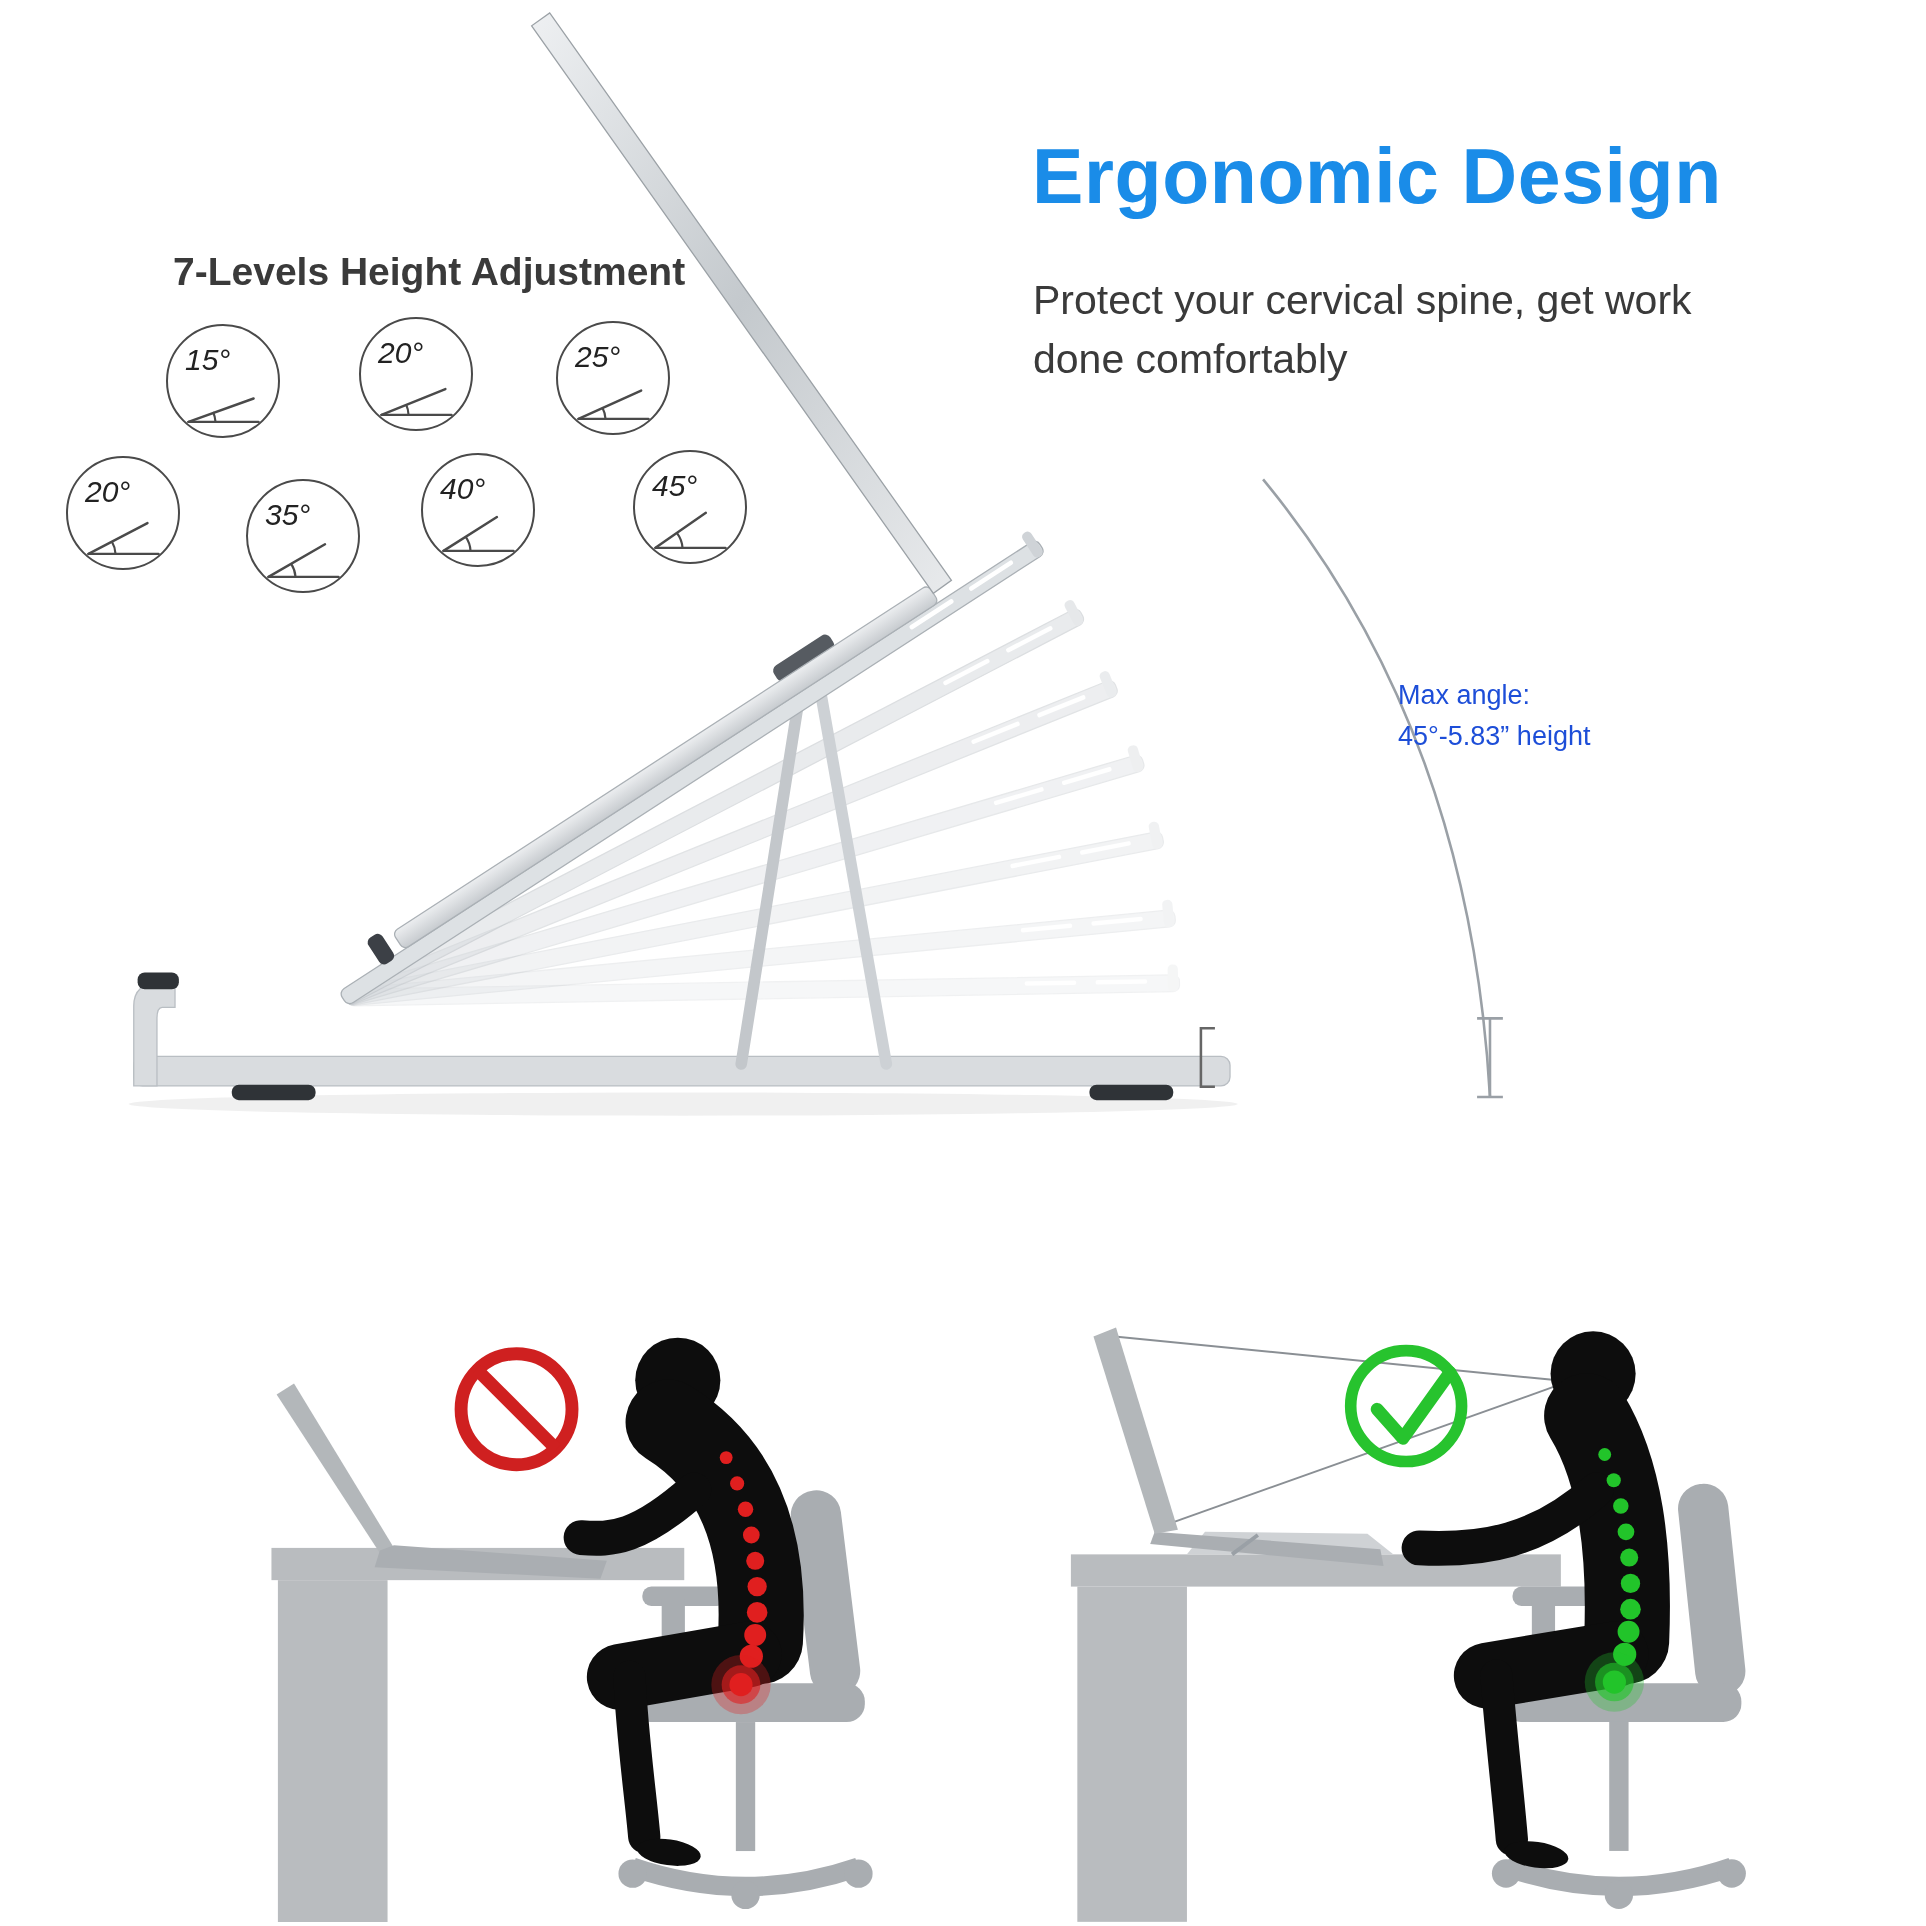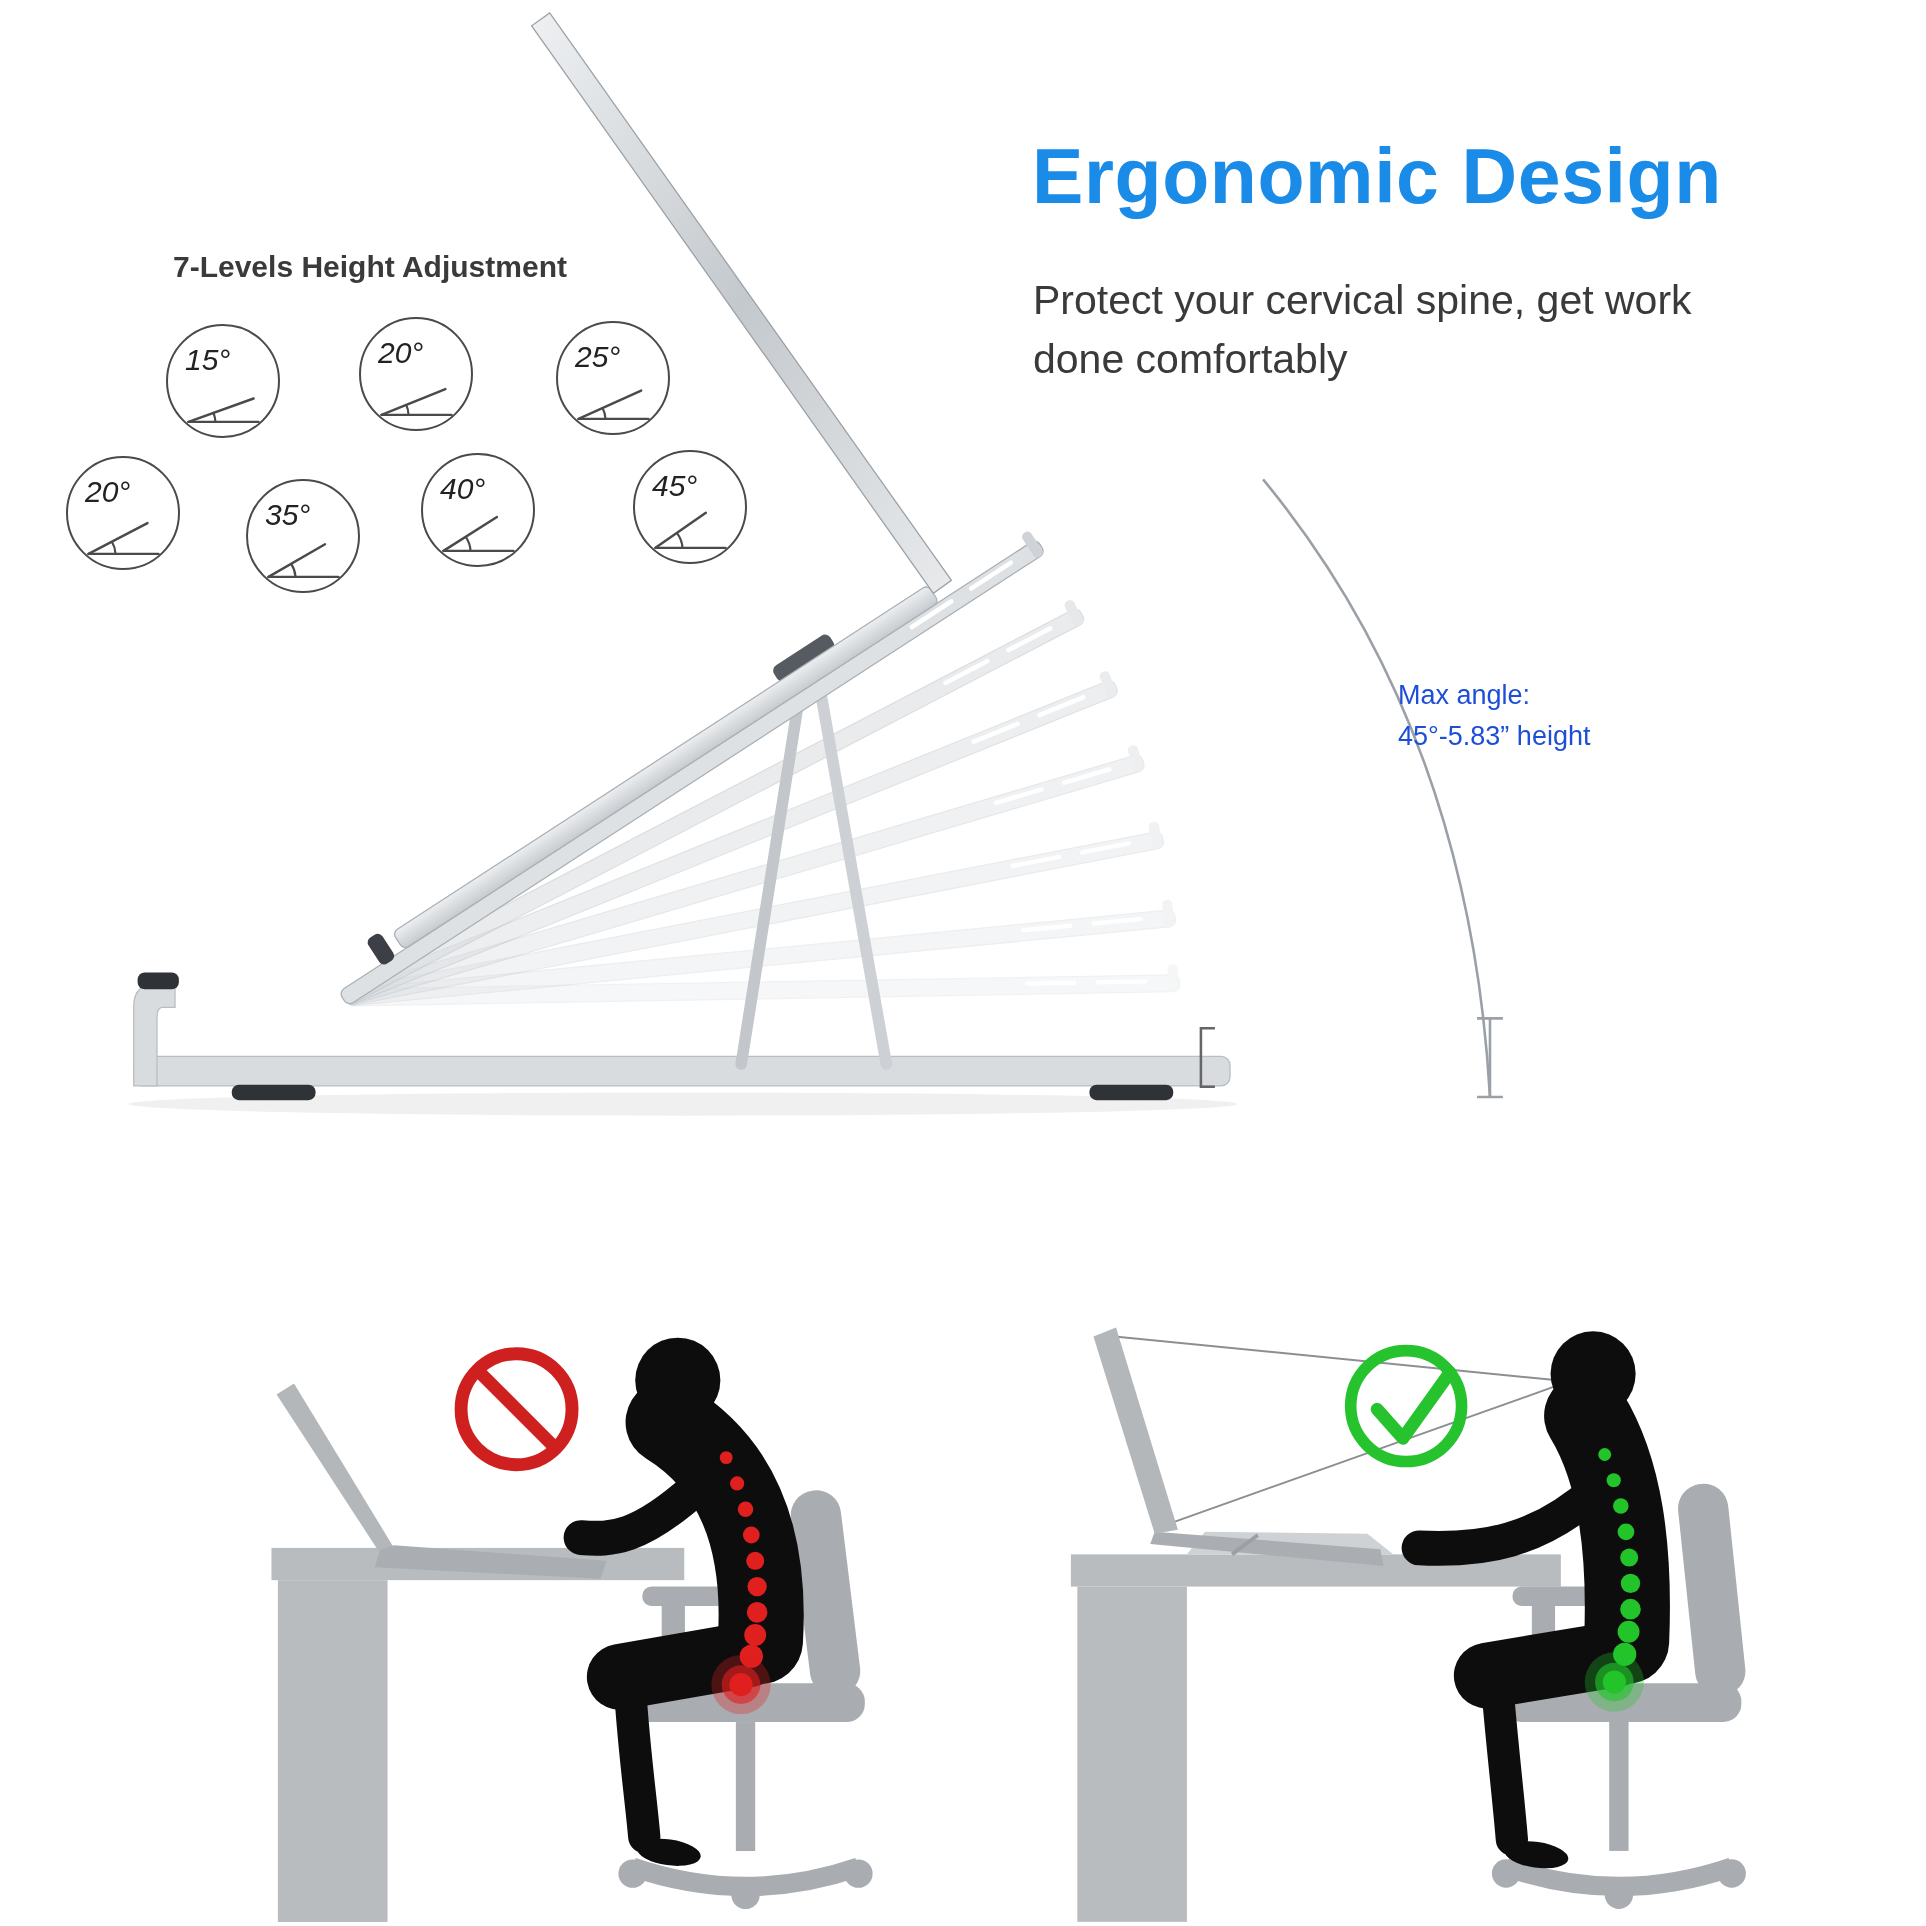--- a/index.html
+++ b/index.html
@@ -8,21 +8,21 @@
     font-family:"Liberation Sans", sans-serif;color:#2e2e2e;
   }
   .abs{position:absolute;}
   .main-title{
     left:1032px;top:132px;font-size:77px;font-weight:800;color:#1a8ce8;letter-spacing:0.6px;
   }
   .subtitle{
     left:1033px;top:271px;font-size:41px;line-height:1.45;color:#3a3a3a;width:877px;white-space:pre-line;
   }
   .adj-heading{
-    left:173px;top:250px;font-size:30px;font-weight:700;color:#3a3a3a;
+    left:173px;top:250px;font-size:39px;font-weight:700;color:#3a3a3a;
   }
   .angle-circle{
     position:absolute;width:114px;height:114px;border:2.6px solid #4a4a4a;border-radius:50%;
     background:#ffffff;box-sizing:border-box;
   }
   .angle-num{
     position:absolute;left:17px;top:17px;font-size:30px;color:#222;font-weight:500;font-style:italic;
   }
   .angle-wedge{
     position:absolute;left:14px;top:59px;width:83px;height:43px;

